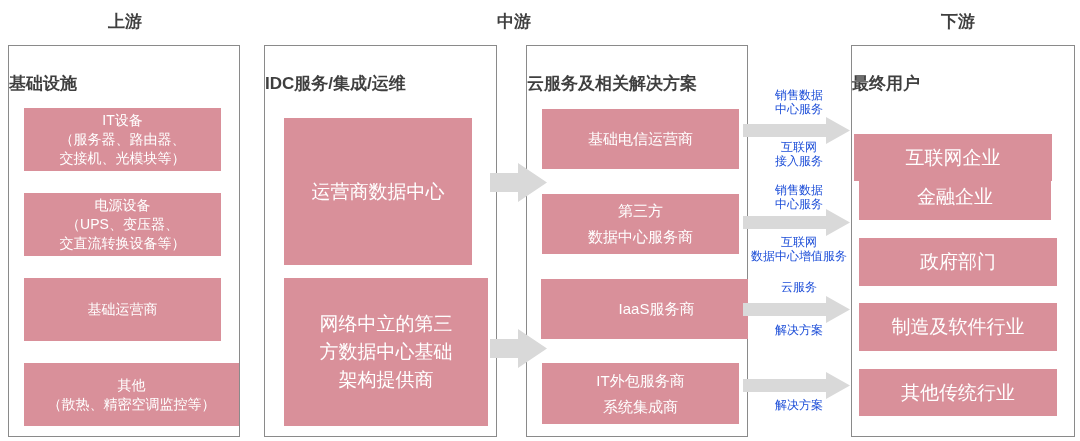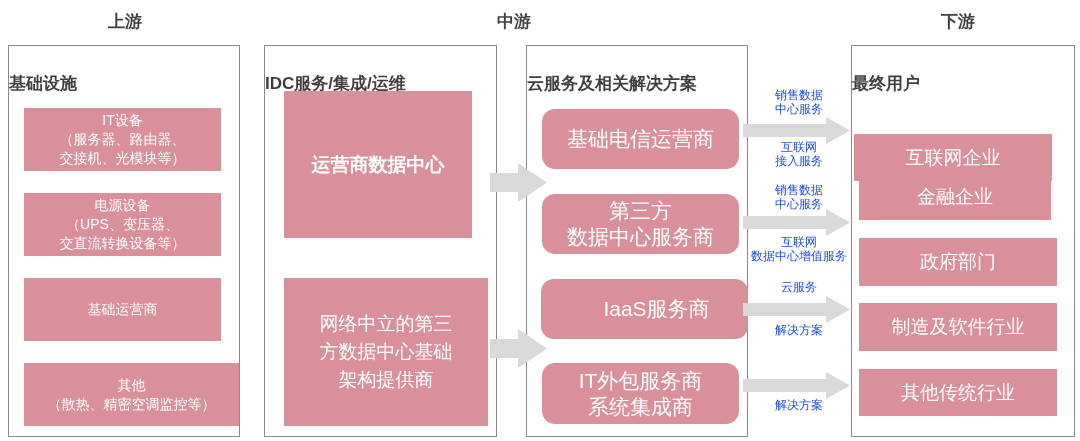--- a/index.html
+++ b/index.html
@@ -19,21 +19,21 @@
     position:absolute; top:26px; left:0; right:0; 
     font-weight:bold; font-size:17px; color:#3f3f3f; white-space:nowrap;
   }
   .pbox {
     position:absolute; background:#d9909a; color:#ffffff;
     display:flex; align-items:center; justify-content:center;
     text-align:center; white-space:pre-line;
   }
   .fs-a { font-size:14px; line-height:19px; }
   .fs-b { font-size:19px; line-height:28px; }
-  .fs-c { font-size:21px; line-height:26px;border-radius:13px; }
+  .fs-c { font-size:15px; line-height:26px; }
   .fs-d { font-size:19px; line-height:24px; }
   .arrow { position:absolute; }
   .arrow svg { display:block; }
   .flow-label {
     position:absolute; left:729px; width:140px; text-align:center;
     font-size:12px; line-height:13.5px; color:#1d4ed8; white-space:pre-line;
   }
 </style>
 </head>
 <body>
@@ -52,21 +52,21 @@
     <div class="pbox fs-a" style="left:15px; width:197px; top:147px; height:63px;">电源设备
 （UPS、变压器、
 交直流转换设备等）</div>
     <div class="pbox fs-a" style="left:15px; width:197px; top:232px; height:63px;text-align:right;">基础运营商</div>
     <div class="pbox fs-a" style="left:15px; width:215px; top:317px; height:63px;">其他
 （散热、精密空调监控等）</div>
   </div>
 
   <div class="panel" style="left:264px; width:233px;">
     <div class="panel-header">IDC服务/集成/运维</div>
-    <div class="pbox fs-b" style="left:19px; width:188px; top:45px;  height:147px;font-weight:bold;">运营商数据中心</div>
+    <div class="pbox fs-b" style="left:19px; width:188px; top:72px;  height:147px;">运营商数据中心</div>
     <div class="pbox fs-b" style="left:19px; width:204px; top:232px; height:148px;">网络中立的第三
 方数据中心基础
 架构提供商</div>
   </div>
 
   <div class="panel" style="left:526px; width:222px;">
     <div class="panel-header">云服务及相关解决方案</div>
     <div class="pbox fs-c" style="left:15px; width:197px; top:63px;  height:60px;">基础电信运营商</div>
     <div class="pbox fs-c" style="left:15px; width:197px; top:148px; height:60px;">第三方
 数据中心服务商</div>

